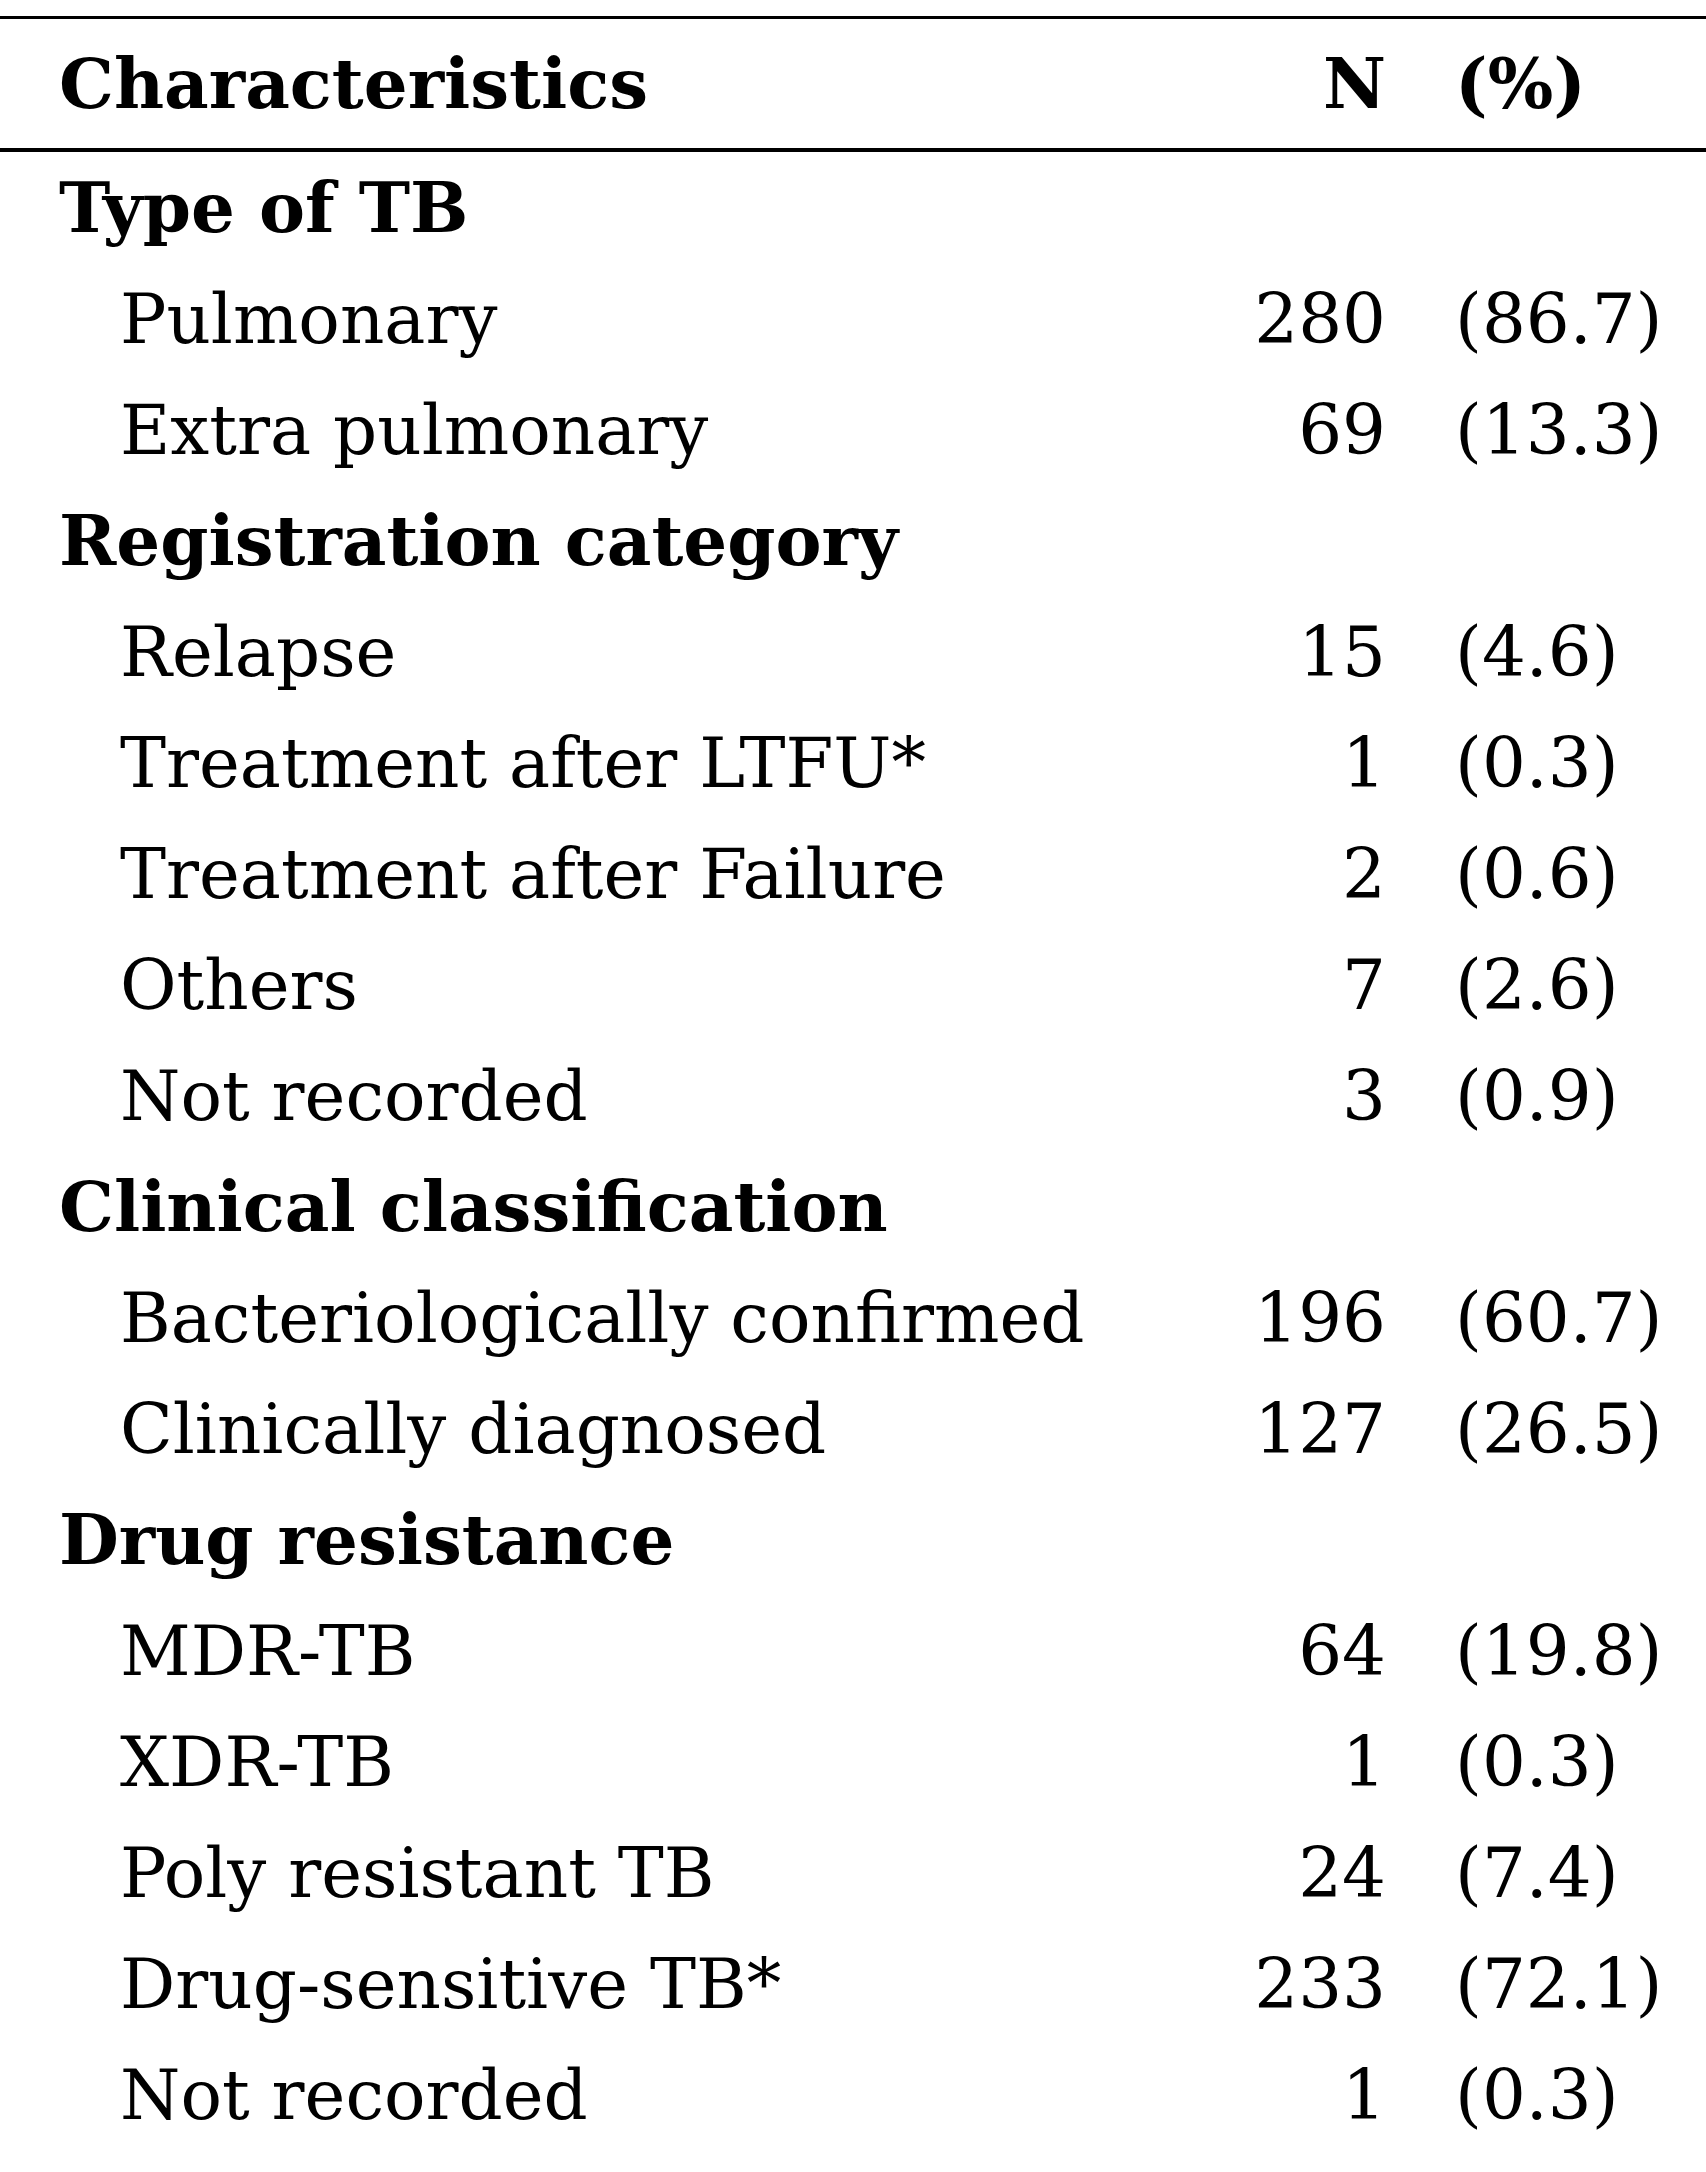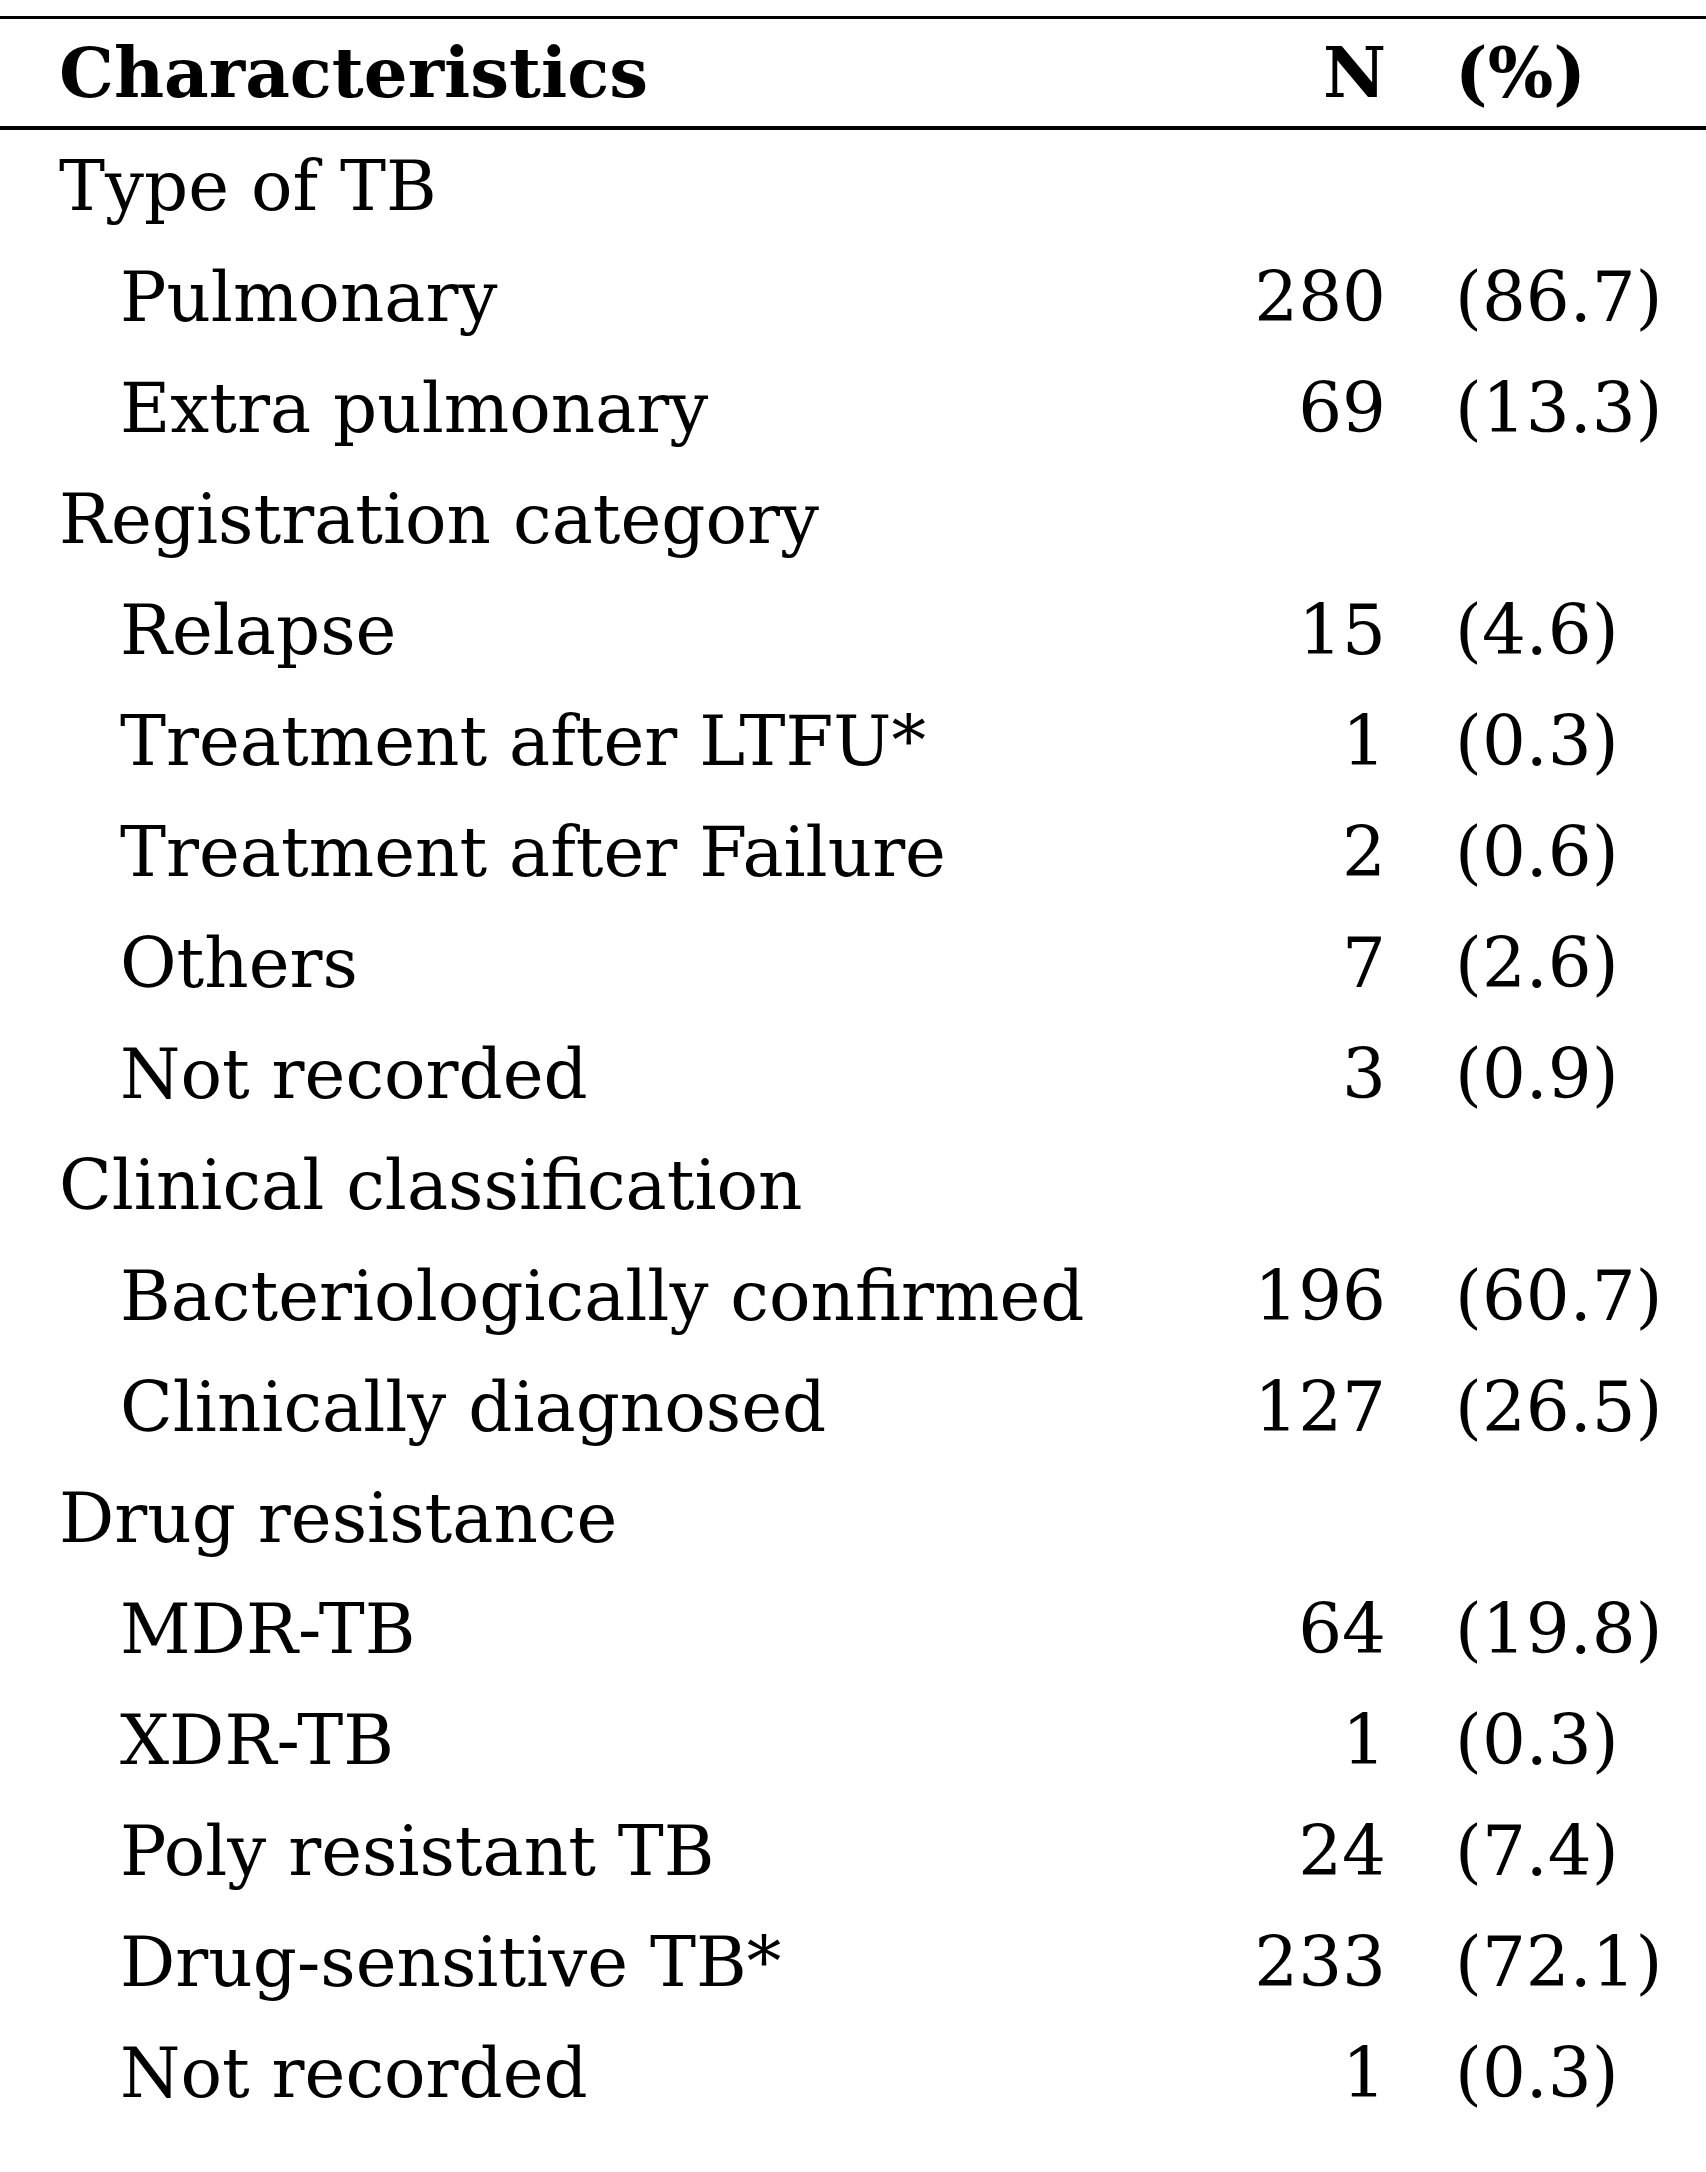--- a/index.html
+++ b/index.html
@@ -31,30 +31,30 @@
 
   .row {
     display: grid;
     grid-template-columns: 1fr 156px 243px;
     align-items: center;
     padding: 0 78px 0 59px;
     height: 111px;
   }
 
   .header-row {
-    height: 107px;
+    height: 129px;
     font-weight: bold;
   }
 
   .cell.label { text-align: left; white-space: nowrap; }
   .cell.n     { text-align: right; white-space: nowrap; }
   .cell.pct   { text-align: left; padding-left: 69px; white-space: nowrap; }
 
   .section-row .label {
-    font-weight: normal;
+    font-weight: bold;
   }
 
   .item-row .label {
     padding-left: 61px;
   }
 </style>
 </head>
 <body>
 
 <div class="table-wrap">

